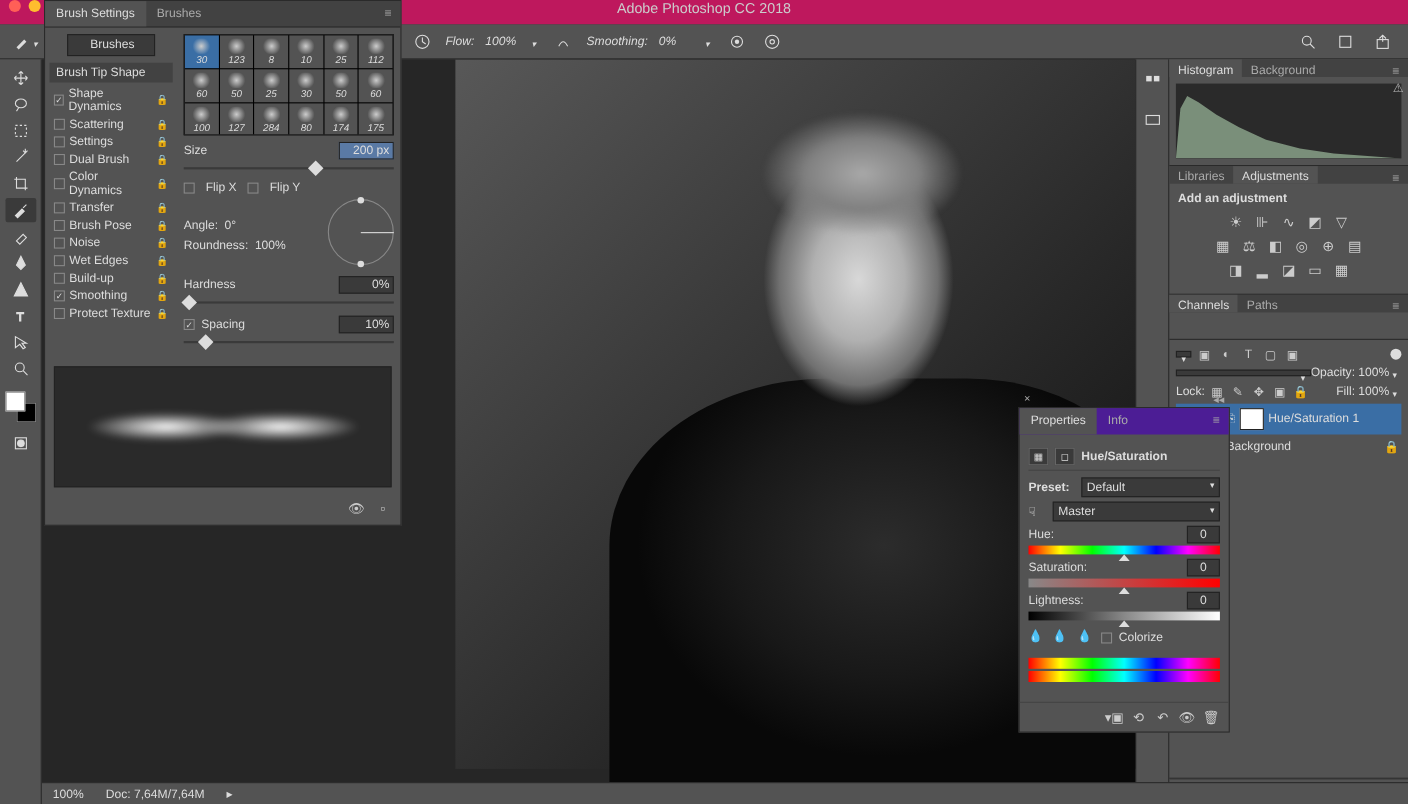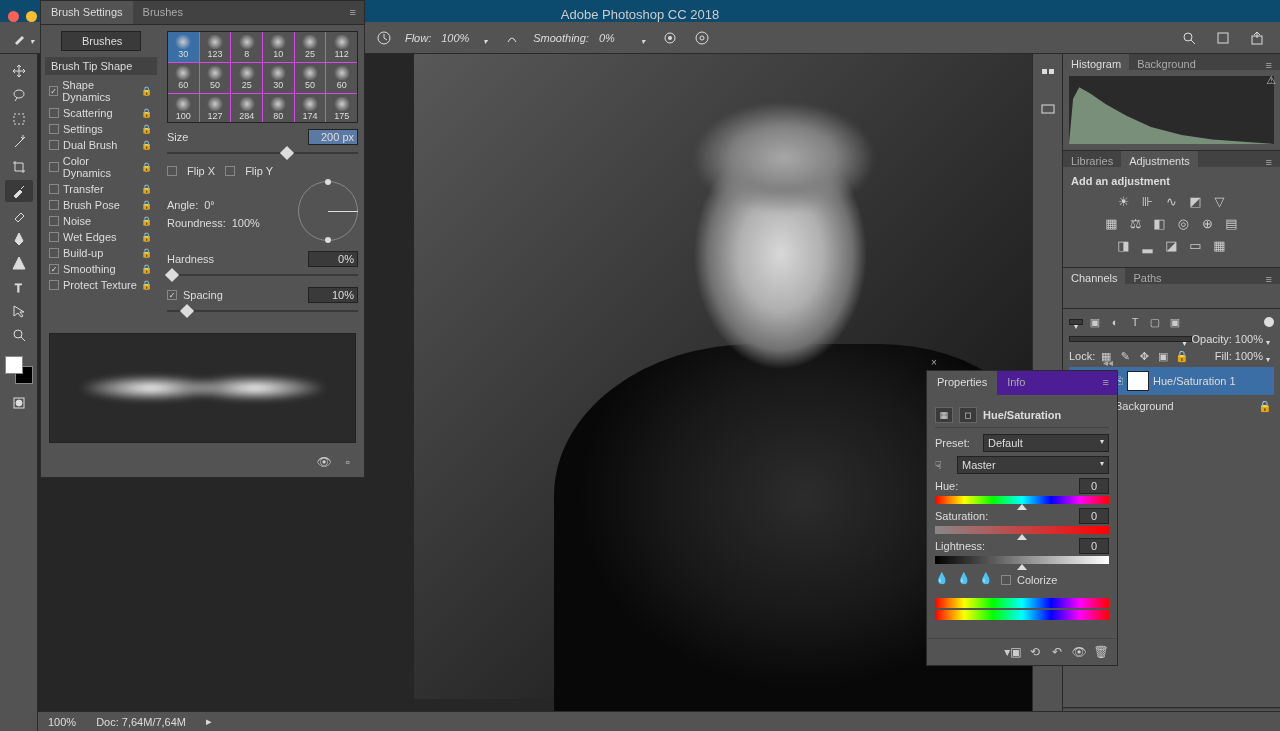--- a/index.html
+++ b/index.html
@@ -1,19 +1,19 @@
 <!DOCTYPE html>
 <html><head>
 <meta charset="utf-8">
 <style>
 * { box-sizing: border-box; margin: 0; padding: 0; font-family: -apple-system, "Helvetica Neue", Arial, sans-serif; font-size: 11px; color: #ddd; }
 body { background: #333; width: 1280px; height: 731px; overflow: hidden; position: relative; }
 
 
-.titlebar { height: 22px; background: #0c4a6e; display: flex; align-items: flex-end; padding: 0 8px; position: relative; }
+.titlebar { height: 22px; background: #be185d; display: flex; align-items: flex-start; padding: 0 8px; position: relative; }
 .traffic-lights { display: flex; gap: 7px; }
 .tl { width: 11px; height: 11px; border-radius: 50%; }
 .tl.red { background: #ff5f57; }
 .tl.yellow { background: #ffbd2e; }
 .tl.green { background: #28c940; }
 .titlebar-title { position: absolute; left: 0; right: 0; text-align: center; font-size: 13px; color: #ccc; }
 
 
 .options-bar { height: 32px; background: #535353; border-bottom: 1px solid #2a2a2a; display: flex; align-items: center; padding: 0 12px; gap: 10px; font-style: italic; }
 .brush-preview { width: 24px; height: 24px; background: radial-gradient(circle, #999 0%, #555 70%); border-radius: 50%; }
@@ -48,21 +48,21 @@
 .panel-menu { margin-left: auto; padding: 5px 8px; color: #aaa; cursor: pointer; }
 .brush-body { display: flex; }
 .brush-left { width: 120px; padding: 6px 4px; }
 .brushes-btn { background: #3a3a3a; border: 1px solid #222; padding: 3px 20px; margin: 0 auto 6px; display: block; text-align: center; cursor: pointer; width: 80px; }
 .brush-option-row { display: flex; align-items: center; padding: 2px 4px; gap: 4px; }
 .brush-tip-shape { background: #424242; padding: 3px 6px; margin-bottom: 2px; }
 .chk { width: 10px; height: 10px; border: 1px solid #888; display: inline-flex; align-items: center; justify-content: center; }
 .chk.checked::after { content: "✓"; font-size: 8px; color: #ddd; }
 .lock-icon { margin-left: auto; color: #888; font-size: 9px; }
 .brush-right { flex: 1; padding: 6px; }
-.brush-grid { display: grid; grid-template-columns: repeat(6, 1fr); gap: 1px; background: #d946ef; border: 1px solid #222; max-height: 92px; overflow: hidden; }
+.brush-grid { display: grid; grid-template-columns: repeat(6, 1fr); gap: 1px; background: #000000; border: 1px solid #222; max-height: 92px; overflow: hidden; font-style: italic; }
 .brush-cell { height: 30px; background: #535353; display: flex; flex-direction: column; align-items: center; justify-content: center; cursor: pointer; }
 .brush-cell.sel { background: #3a6ea5; }
 .brush-thumb { width: 18px; height: 14px; background: radial-gradient(circle, #ccc 0%, transparent 70%); }
 .brush-num { font-size: 9px; color: #ddd; }
 .param-row { display: flex; align-items: center; margin-top: 6px; gap: 6px; }
 .param-label { flex: 1; }
 .param-input { width: 50px; background: #3a3a3a; border: 1px solid #222; padding: 1px 3px; color: #ddd; text-align: right; }
 .param-input.hl { background: #5a7aa5; }
 .slider { height: 12px; position: relative; margin: 2px 0; }
 .slider-track { height: 2px; background: #3a3a3a; position: absolute; top: 5px; left: 0; right: 0; }
@@ -99,21 +99,21 @@
 
 
 .props-panel { position: absolute; left: 926px; top: 370px; width: 192px; background: #535353; border: 1px solid #2a2a2a; z-index: 6; }
 .props-tabs { display: flex; background: #4c1d95; height: 24px; position: relative; }
 .props-close { position: absolute; top: -14px; left: 4px; color: #aaa; cursor: pointer; font-size: 10px; }
 .props-collapse { position: absolute; top: -14px; right: 4px; color: #aaa; cursor: pointer; font-size: 10px; }
 .props-body { padding: 8px; }
 .props-type-row { display: flex; align-items: center; gap: 6px; padding: 4px 0; border-bottom: 1px solid #444; margin-bottom: 6px; }
 .props-icon { width: 18px; height: 16px; background: #3a3a3a; border: 1px solid #666; display: flex; align-items: center; justify-content: center; font-size: 9px; }
 .props-row { display: flex; align-items: center; margin: 4px 0; gap: 6px; }
-.props-row label { width: 42px; }
+.props-row label { width: 42px; font-weight: bold; }
 .props-select { flex: 1; background: #3a3a3a; border: 1px solid #222; padding: 2px 4px; position: relative; }
 .props-select::after { content: "▾"; position: absolute; right: 4px; font-size: 8px; }
 .hsl-row { margin: 4px 0; }
 .hsl-label-row { display: flex; justify-content: space-between; align-items: center; margin-bottom: 2px; }
 .hsl-input { width: 30px; background: #3a3a3a; border: 1px solid #222; padding: 1px 2px; text-align: center; }
 .hue-bar { height: 8px; background: linear-gradient(to right, red, yellow, lime, cyan, blue, magenta, red); position: relative; }
 .sat-bar { height: 8px; background: linear-gradient(to right, #888, red); position: relative; }
 .light-bar { height: 8px; background: linear-gradient(to right, #000, #888, #fff); position: relative; }
 .slider-ptr { position: absolute; left: 50%; top: 8px; width: 0; height: 0; border-left: 5px solid transparent; border-right: 5px solid transparent; border-bottom: 6px solid #ddd; transform: translateX(-50%); }
 .eyedrop-row { display: flex; gap: 6px; align-items: center; margin: 8px 0; }

